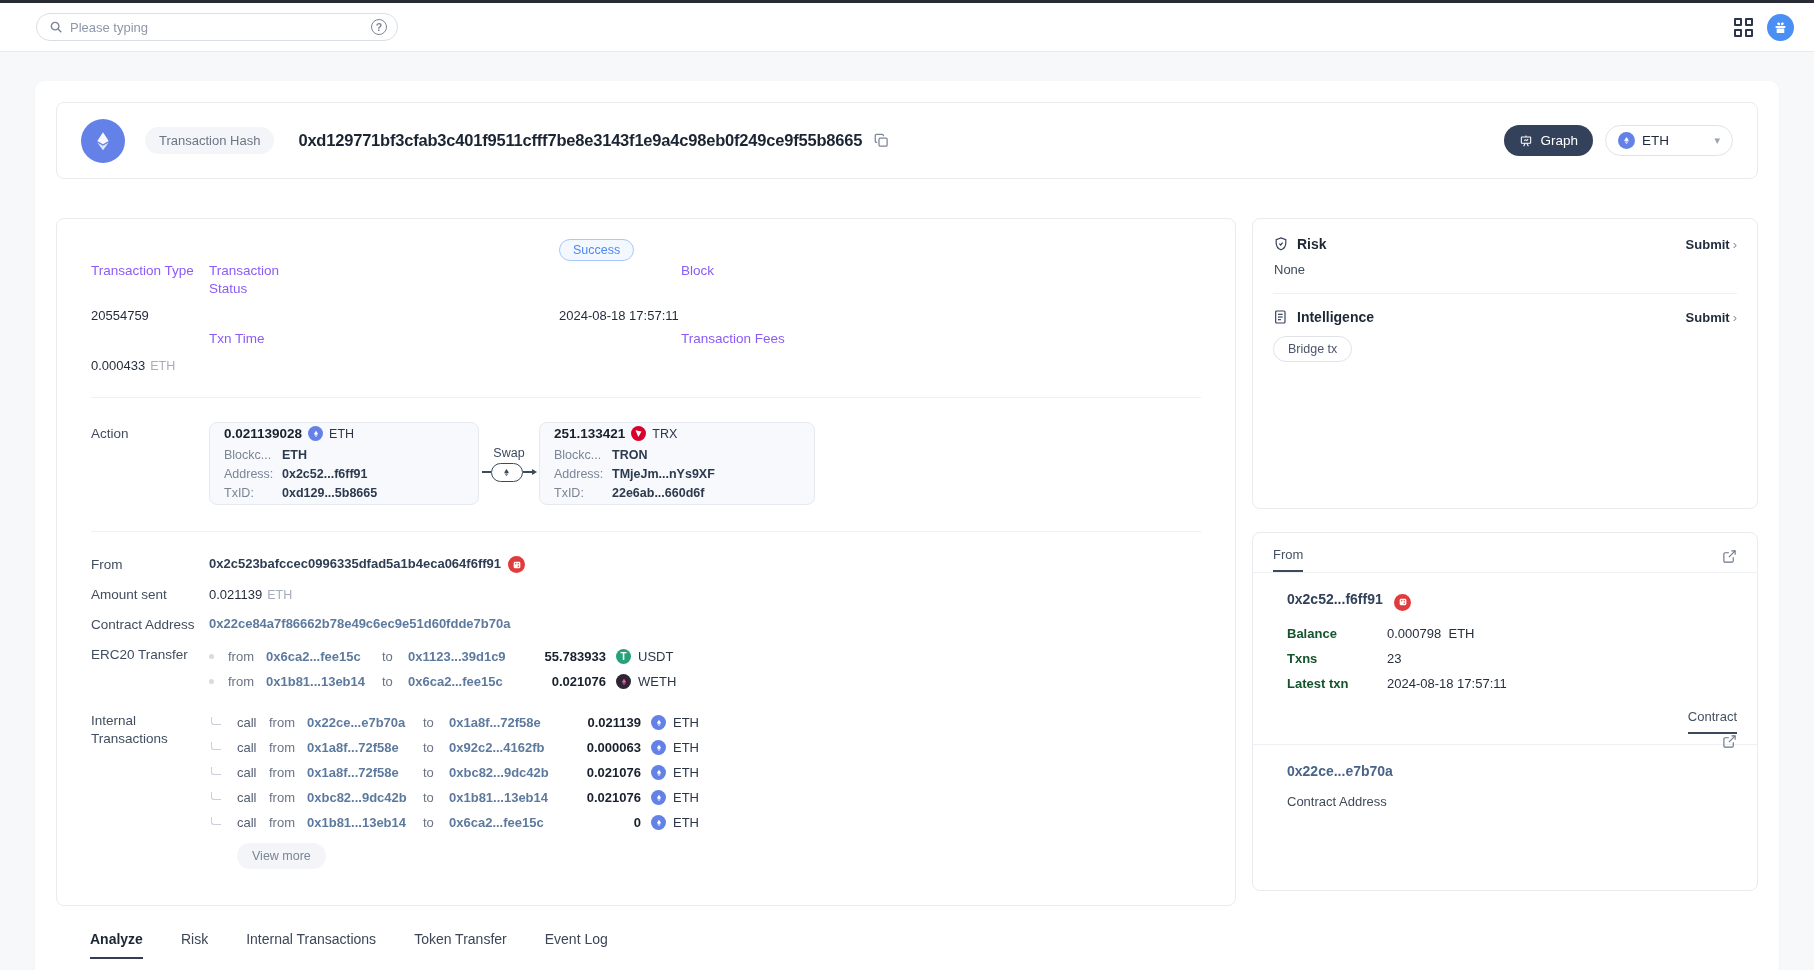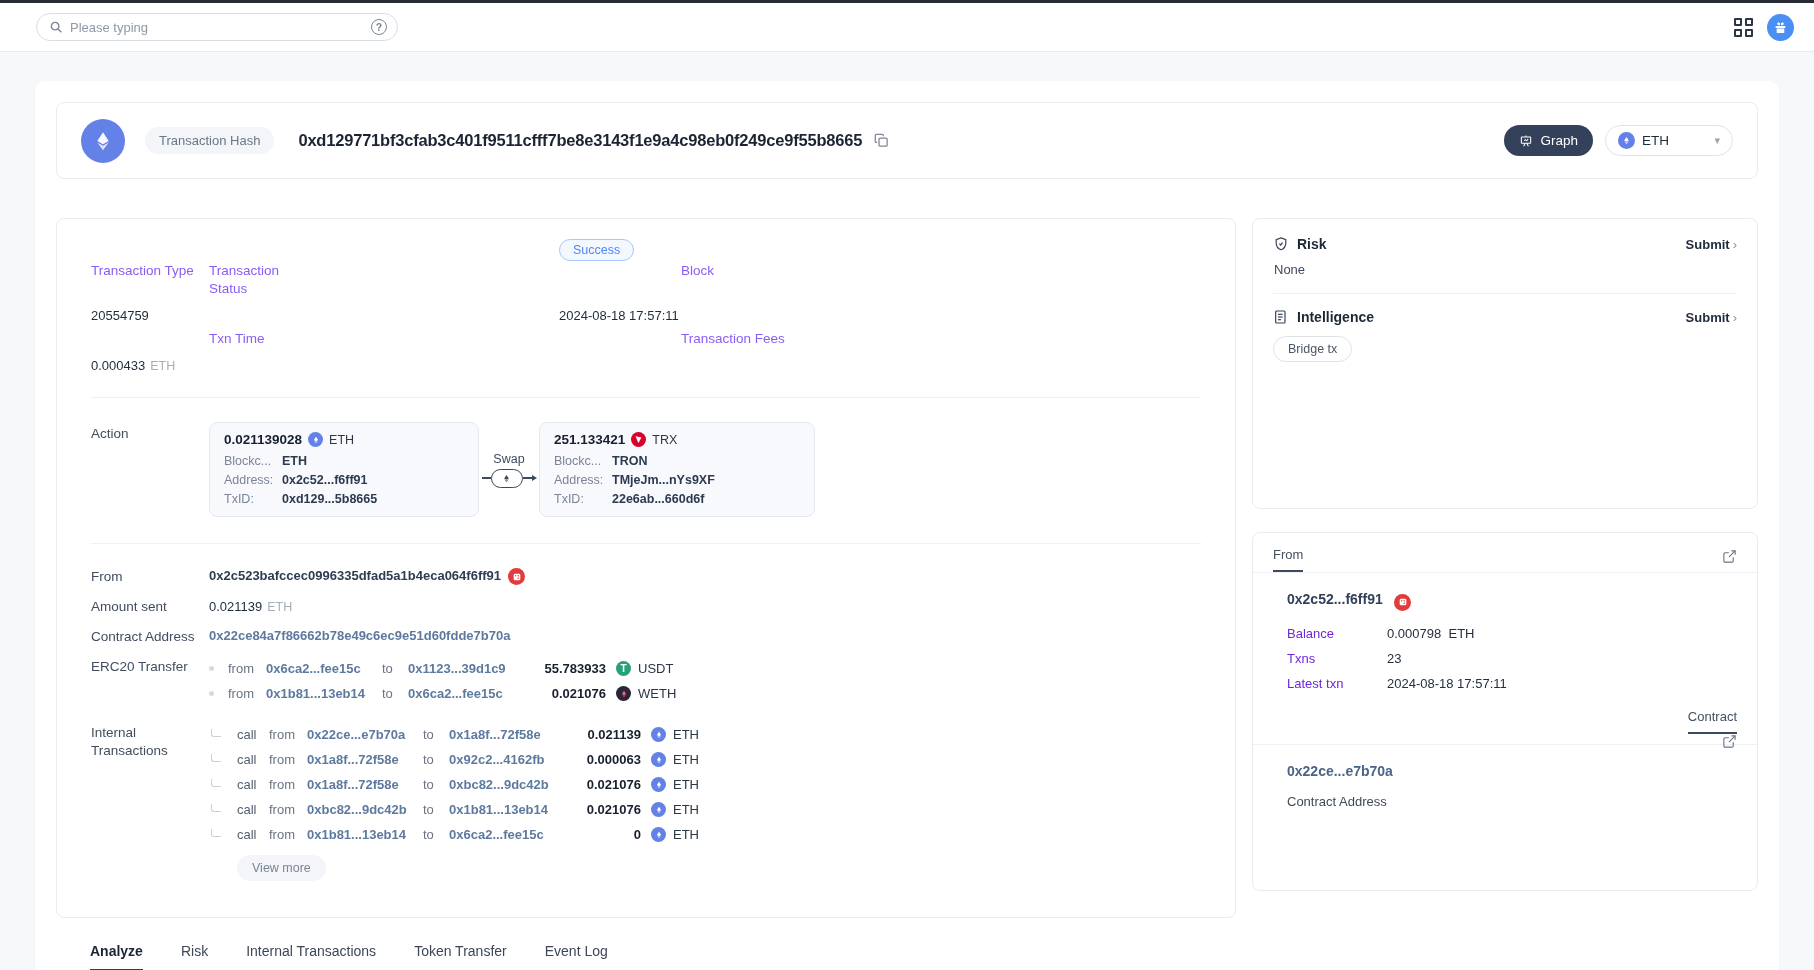--- a/index.html
+++ b/index.html
@@ -62,21 +62,21 @@
   .val { color:#1f2a3a; line-height:18px; }
   .unit { color:#a6aeba; margin-left:5px; font-size:12.5px; }
   .status-badge { display:inline-block; border:1px solid #a8c7fa; color:#4e87f6; background:#f3f8ff;
     font-size:12.5px; padding:3px 13px; border-radius:13px; }
   .hr { border:none; border-top:1px solid #eef0f3; margin-top:22px; }
 
   
   .action-row { display:flex; margin-top:24px; }
   .action-label { width:118px; font-size:13.5px; color:#414d5e; padding-top:4px; }
   .swap-box { width:270px; background:#f7f9fc; border:1px solid #e4e9f0; border-radius:8px;
-    padding:9px 14px; font-size:12.5px; }
+    padding:3px 14px; font-size:12.5px; }
   .swap-box .amt-line { display:flex; align-items:center; gap:6px; margin-bottom:7px; }
   .swap-box .amt { font-size:13.5px; font-weight:bold; color:#18202e; }
   .swap-box .tok { font-size:12.5px; color:#2b3648; }
   .sb-line { display:flex; margin-top:4px; line-height:15px; }
   .sb-lbl { color:#7b8596; width:58px; flex:0 0 auto; }
   .sb-val { color:#2c3a4f; font-weight:bold; }
   .tok-ic { width:15px; height:15px; border-radius:50%; display:flex; align-items:center;
     justify-content:center; flex:0 0 auto; }
   .tok-eth { background:#6481e7; } .tok-trx { background:#d9012c; }
   .tok-usdt { background:#26a17b; } .tok-weth { background:#2e2433; }
@@ -125,21 +125,21 @@
 
   
   .addr-card { height:359px; }
   .ac-tabrow { display:flex; align-items:flex-end; justify-content:space-between;
     border-bottom:1px solid #eef0f3; padding:12px 20px 0; height:40px; }
   .ac-tab { font-size:13px; color:#44505f; padding-bottom:8px; border-bottom:2px solid #3c4a5e; cursor:pointer; }
   .ext-ic { padding-bottom:8px; cursor:pointer; display:flex; }
   .ac-body { padding:17px 20px 14px 34px; }
   .ac-addr { font-size:14px; font-weight:bold; color:#31415a; }
   .ac-rows { margin-top:15px; display:grid; grid-template-columns:100px 1fr; row-gap:10px; font-size:13px; }
-  .ac-l { color:#6d28d9; } .ac-v { color:#242f3f; }
+  .ac-l { color:#14532d;font-weight:bold; } .ac-v { color:#242f3f; }
   .ac-note { font-size:13px; color:#3f4a5a; margin-top:14px; }
 
   
   .bottom-tabs { display:flex; gap:38px; margin:25px 0 0 34px; font-size:14px; }
   .b-tab { color:#3c4656; padding-bottom:10px; cursor:pointer; }
   .b-tab.active { color:#1b2534; font-weight:bold; border-bottom:2.5px solid #333e52; }
 </style>
 </head>
 <body>
 

